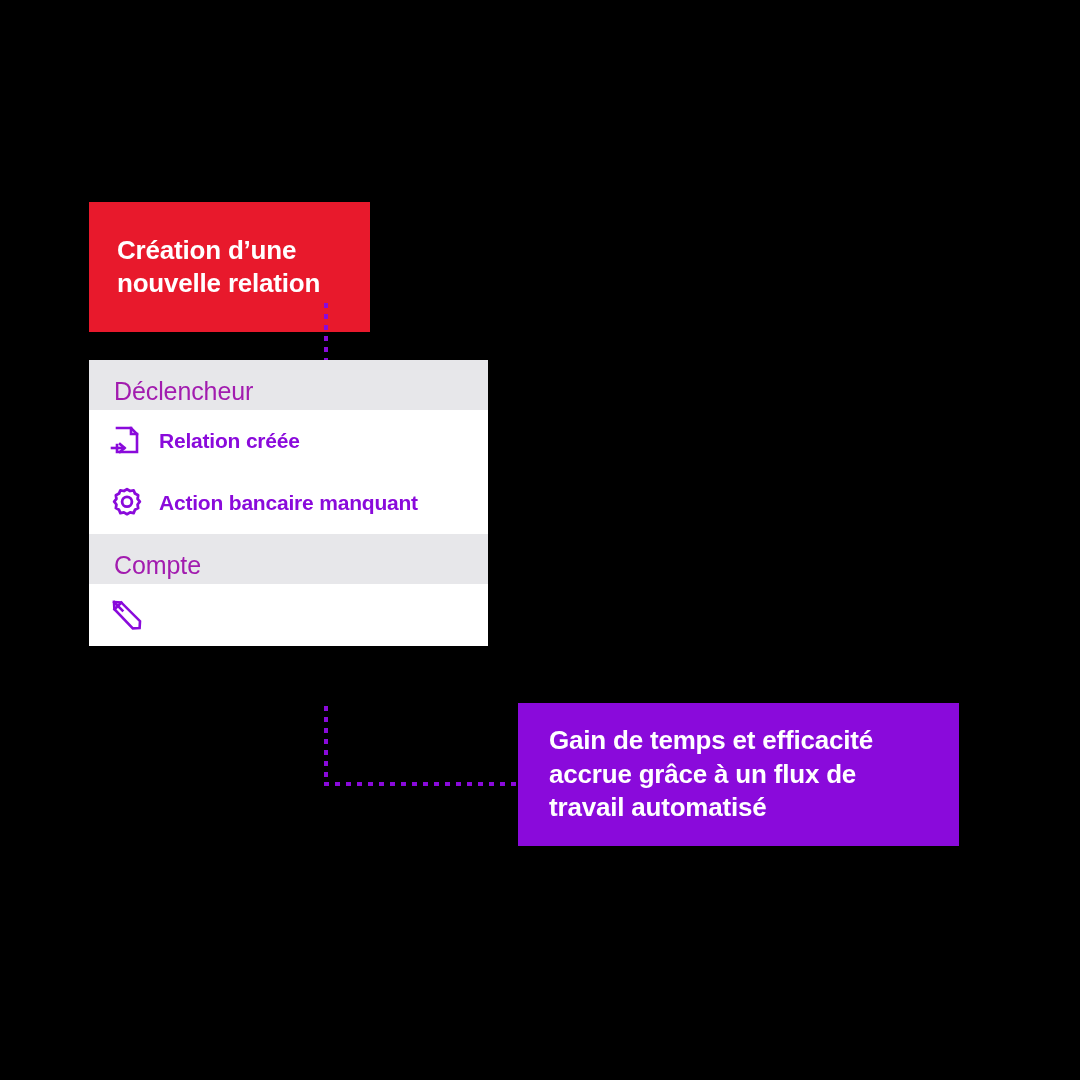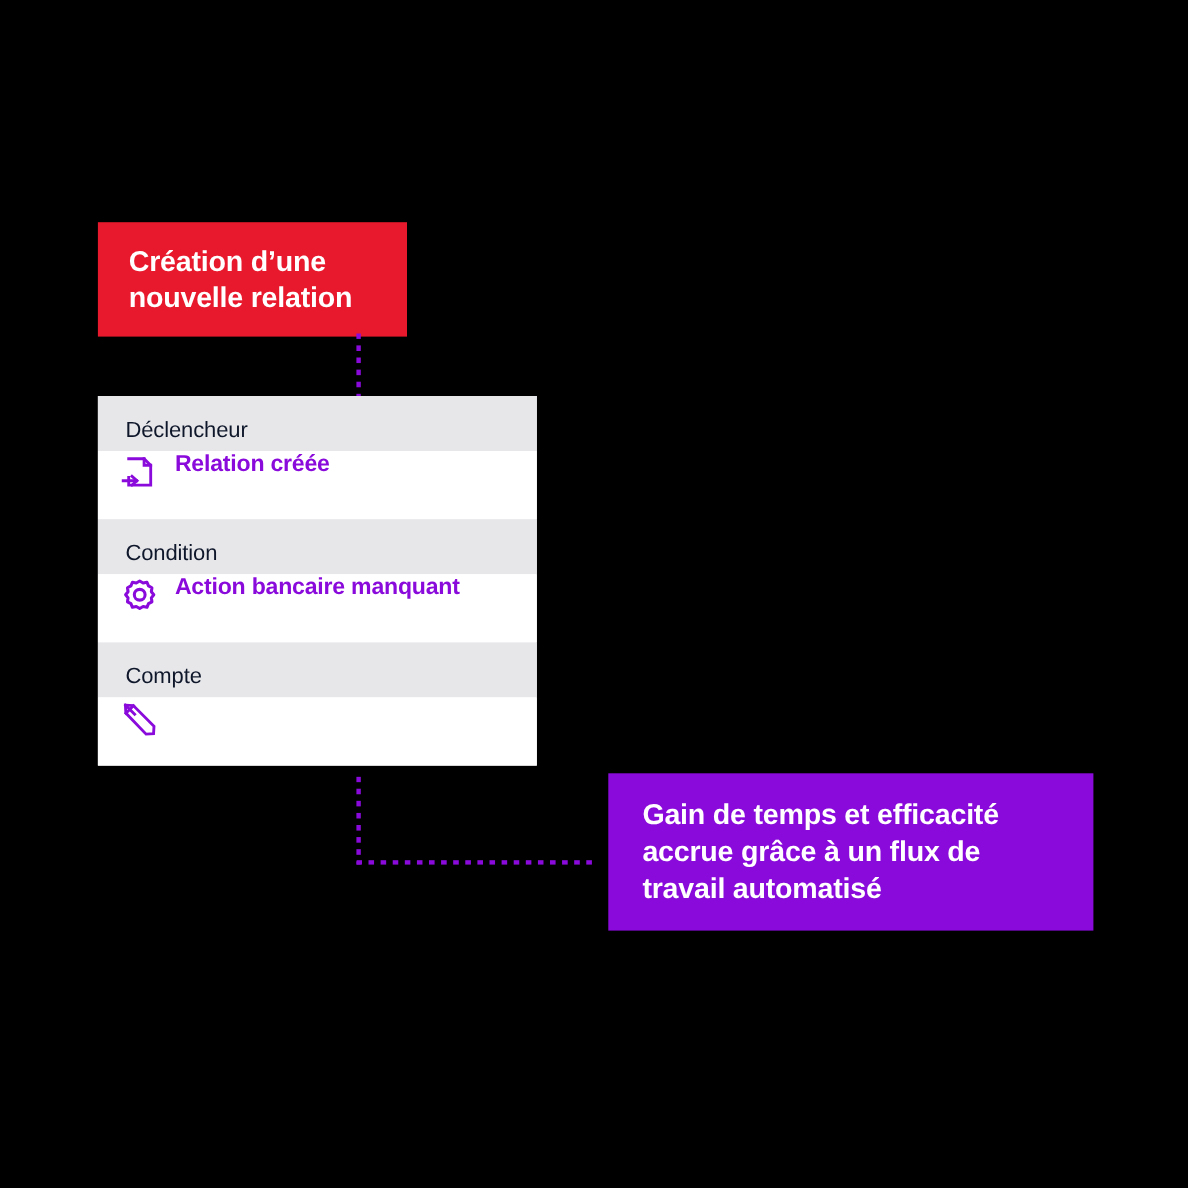--- a/index.html
+++ b/index.html
@@ -21,21 +21,21 @@
     height: 1080px;
     background: #000000;
   }
 
   
   .start-node {
     position: absolute;
     left: 89px;
     top: 202px;
     width: 281px;
-    height: 104px;
+    height: 130px;
     background: #E8192C;
     box-sizing: border-box;
     display: flex;
     align-items: center;
   }
   .start-node-label {
     color: #FFFFFF;
     font-size: 26px;
     font-weight: 700;
     line-height: 1.28;
@@ -55,31 +55,31 @@
   }
   .flow-section-header {
     height: 50px;
     background: #E7E7EA;
     display: flex;
     align-items: center;
     padding-left: 25px;
     box-sizing: border-box;
   }
   .flow-section-header-label {
-    color: #0f172a;
-    font-size: 20px;
+    color: #a21caf;
+    font-size: 25px;
     font-weight: 500;
     letter-spacing: -0.1px;
     margin-top: 12px;
   }
   .flow-row {
     height: 62px;
     background: #FFFFFF;
     display: flex;
-    align-items: flex-start;
+    align-items: center;
     padding-left: 18px;
     box-sizing: border-box;
   }
   .flow-row-icon {
     width: 40px;
     height: 40px;
     flex: 0 0 40px;
     display: flex;
     align-items: center;
     justify-content: center;
@@ -92,21 +92,21 @@
     font-size: 21px;
     font-weight: 700;
     letter-spacing: -0.2px;
     margin-left: 12px;
     white-space: nowrap;
   }
 
   
   .outcome-node {
     position: absolute;
-    left: 553px;
+    left: 518px;
     top: 703px;
     width: 441px;
     height: 143px;
     background: #8A0ADB;
     box-sizing: border-box;
     display: flex;
     align-items: center;
   }
   .outcome-node-label {
     color: #FFFFFF;
@@ -180,23 +180,20 @@
         <svg width="34" height="34" viewBox="0 0 34 34" fill="none" stroke="#8A0ADB" stroke-width="2.6" stroke-linecap="square" stroke-linejoin="miter">
           <path d="M7 4 H21 L27 10 V28 H7 V21"></path>
           <path d="M21 4 V10 H27"></path>
           <path d="M2 24 H14"></path>
           <path d="M10 20 L14.6 24 L10 28"></path>
         </svg>
       </span>
       <span class="flow-row-label">Relation créée</span>
     </div>
 
-    <div class="flow-section-header">
-      <span class="flow-section-header-label">Condition</span>
-    </div>
     <div class="flow-row">
       <span class="flow-row-icon">
         <svg width="34" height="34" viewBox="0 0 34 34" fill="none" stroke="#8A0ADB" stroke-width="2.8" stroke-linejoin="round">
           <path d="M17 3.2
                    L20.1 5.0 L23.6 4.3 L25.0 7.6 L28.1 9.3 L27.6 12.9
                    L29.8 15.7 L27.6 18.5 L28.1 22.1 L25.0 23.8
                    L23.6 27.1 L20.1 26.4 L17 28.2 L13.9 26.4
                    L10.4 27.1 L9.0 23.8 L5.9 22.1 L6.4 18.5
                    L4.2 15.7 L6.4 12.9 L5.9 9.3 L9.0 7.6
                    L10.4 4.3 L13.9 5.0 Z"></path>

